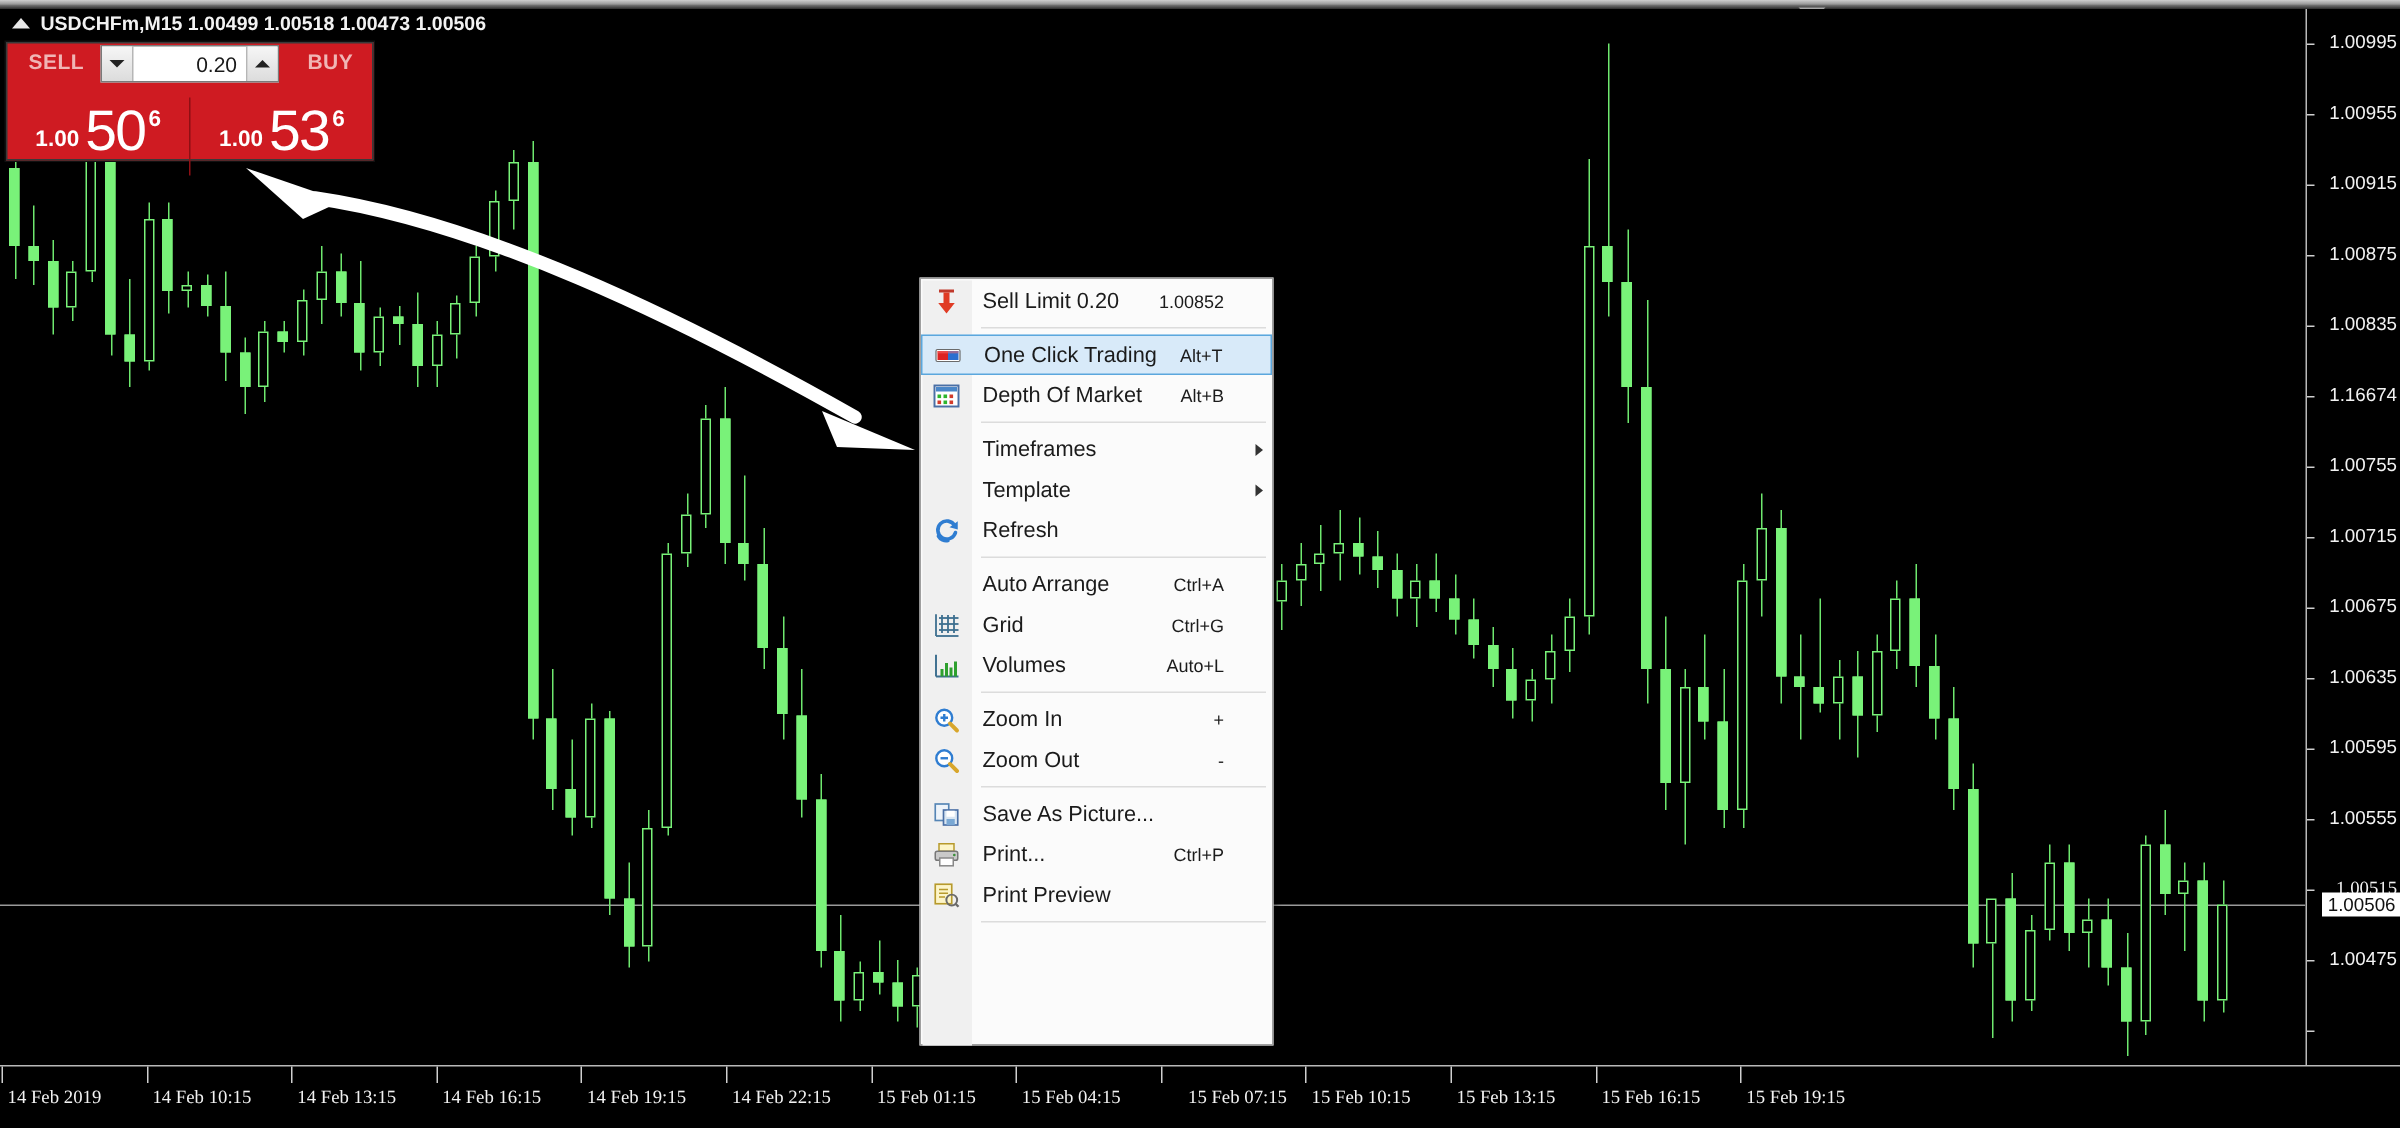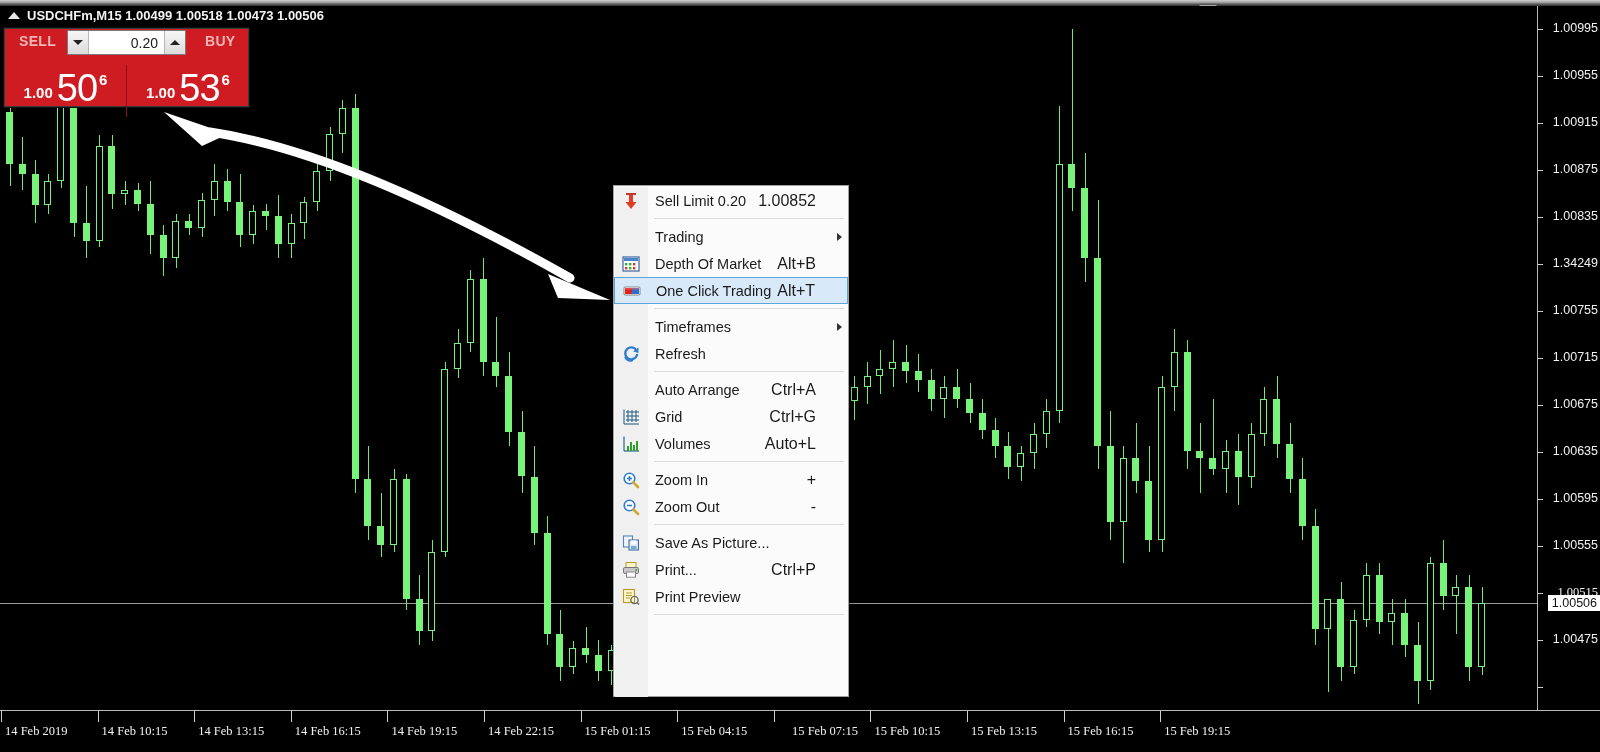--- a/index.html
+++ b/index.html
@@ -70,21 +70,21 @@
   
   .ctxmenu{position:absolute;left:613px;top:185px;width:236px;height:512px;
     background:#fbfbfb;border:1px solid #a0a0a0;box-sizing:border-box;
     box-shadow:2px 2px 4px rgba(0,0,0,.35);}
   .gutter{position:absolute;left:1px;top:1px;width:33px;height:510px;background:#f0f0f0;}
   .mrow{position:relative;height:27px;display:flex;align-items:center;z-index:2;}
   .mrow.sel{background:#d8eaf9;border:1px solid #5ba7dd;box-sizing:border-box;}
   .mico{width:34px;min-width:34px;height:27px;display:flex;align-items:center;justify-content:center;}
   .mlabel{flex:1;color:#1b1b1b;font-size:14.5px;padding-left:7px;
     font-family:"Liberation Sans",sans-serif;}
-  .mshort{color:#1b1b1b;font-size:16px;padding-right:12px;white-space:nowrap;}
+  .mshort{color:#1b1b1b;font-size:12px;padding-right:12px;white-space:nowrap;}
   .msub{width:14px;min-width:14px;padding-right:6px;display:flex;justify-content:flex-end;}
   .msub i{width:0;height:0;border-top:4px solid transparent;border-bottom:4px solid transparent;border-left:5px solid #333;display:block;}
   .msep{position:relative;height:9px;z-index:2;}
   .msep::after{content:"";position:absolute;left:40px;right:4px;top:4px;height:1px;background:#dcdcdc;}
 </style>
 </head>
 <body>
 
 <div id="app">
 
@@ -337,21 +337,21 @@
       <div class="p-label" style="top: 16.4667px;">1.00995</div>
       <div class="p-tick" style="top: 70.4px;"></div>
       <div class="p-label" style="top: 63.4px;">1.00955</div>
       <div class="p-tick" style="top: 117.333px;"></div>
       <div class="p-label" style="top: 110.333px;">1.00915</div>
       <div class="p-tick" style="top: 164.267px;"></div>
       <div class="p-label" style="top: 157.267px;">1.00875</div>
       <div class="p-tick" style="top: 211.2px;"></div>
       <div class="p-label" style="top: 204.2px;">1.00835</div>
       <div class="p-tick" style="top: 258.133px;"></div>
-      <div class="p-label" style="top: 251.133px;">1.34249</div>
+      <div class="p-label" style="top: 251.133px;">1.16674</div>
       <div class="p-tick" style="top: 305.067px;"></div>
       <div class="p-label" style="top: 298.067px;">1.00755</div>
       <div class="p-tick" style="top: 352px;"></div>
       <div class="p-label" style="top: 345px;">1.00715</div>
       <div class="p-tick" style="top: 398.933px;"></div>
       <div class="p-label" style="top: 391.933px;">1.00675</div>
       <div class="p-tick" style="top: 445.867px;"></div>
       <div class="p-label" style="top: 438.867px;">1.00635</div>
       <div class="p-tick" style="top: 492.8px;"></div>
       <div class="p-label" style="top: 485.8px;">1.00595</div>
@@ -439,62 +439,62 @@
               <rect x="4" y="1" width="10" height="2" fill="#c0392b"></rect>
               <rect x="7" y="3" width="4" height="8" fill="#e03b24"></rect>
               <polygon points="3.5,10 14.5,10 9,17" fill="#e03b24"></polygon>
             </svg>
           </div>
           <div class="mlabel">Sell Limit 0.20</div>
           <div class="mshort">1.00852</div>
           <div class="msub"></div>
         </div>
         <div class="msep"></div>
-        <div class="mrow">
-          <div class="mico"></div>
-          <div class="mlabel">Trading</div>
-          <div class="mshort"></div>
-          <div class="msub">
-            <i></i>
-          </div>
+        <div class="mrow sel">
+          <div class="mico">
+            <svg width="18" height="18" viewBox="0 0 18 18">
+              <rect x="1" y="5" width="16" height="8" rx="1" fill="#ffffff" stroke="#6a6a6a" stroke-width="0.8"></rect>
+              <rect x="2" y="6" width="7" height="6" fill="#dd2222"></rect>
+              <rect x="9" y="6" width="7" height="6" fill="#2b6fd0"></rect>
+              <rect x="2" y="6" width="14" height="1.6" fill="#f06a6a" opacity="0.55"></rect>
+            </svg>
+          </div>
+          <div class="mlabel">One Click Trading</div>
+          <div class="mshort">Alt+T</div>
+          <div class="msub"></div>
         </div>
         <div class="mrow">
           <div class="mico">
             <svg width="18" height="18" viewBox="0 0 18 18">
               <rect x="1" y="2" width="16" height="14" fill="#ffffff" stroke="#4a6fa5" stroke-width="1.3"></rect>
               <rect x="2" y="3" width="14" height="3" fill="#4a86c7"></rect>
               <rect x="3" y="8" width="2.4" height="2.4" fill="#2db52d"></rect>
               <rect x="7" y="8" width="2.4" height="2.4" fill="#2db52d"></rect>
               <rect x="11" y="8" width="2.4" height="2.4" fill="#d23b2b"></rect>
               <rect x="3" y="12" width="2.4" height="2.4" fill="#d23b2b"></rect>
               <rect x="7" y="12" width="2.4" height="2.4" fill="#2db52d"></rect>
               <rect x="11" y="12" width="2.4" height="2.4" fill="#d23b2b"></rect>
             </svg>
           </div>
           <div class="mlabel">Depth Of Market</div>
           <div class="mshort">Alt+B</div>
           <div class="msub"></div>
         </div>
-        <div class="mrow sel">
-          <div class="mico">
-            <svg width="18" height="18" viewBox="0 0 18 18">
-              <rect x="1" y="5" width="16" height="8" rx="1" fill="#ffffff" stroke="#6a6a6a" stroke-width="0.8"></rect>
-              <rect x="2" y="6" width="7" height="6" fill="#dd2222"></rect>
-              <rect x="9" y="6" width="7" height="6" fill="#2b6fd0"></rect>
-              <rect x="2" y="6" width="14" height="1.6" fill="#f06a6a" opacity="0.55"></rect>
-            </svg>
-          </div>
-          <div class="mlabel">One Click Trading</div>
-          <div class="mshort">Alt+T</div>
-          <div class="msub"></div>
-        </div>
         <div class="msep"></div>
         <div class="mrow">
           <div class="mico"></div>
           <div class="mlabel">Timeframes</div>
+          <div class="mshort"></div>
+          <div class="msub">
+            <i></i>
+          </div>
+        </div>
+        <div class="mrow">
+          <div class="mico"></div>
+          <div class="mlabel">Template</div>
           <div class="mshort"></div>
           <div class="msub">
             <i></i>
           </div>
         </div>
         <div class="mrow">
           <div class="mico">
             <svg width="18" height="18" viewBox="0 0 18 18">
               <path d="M14.5 5.5 A6 6 0 1 0 15 10" stroke="#2f7dd1" stroke-width="2.4" fill="none" stroke-linecap="round"></path>
               <polygon points="16.5,2.5 16.5,8 11,6.5" fill="#2f7dd1"></polygon>

